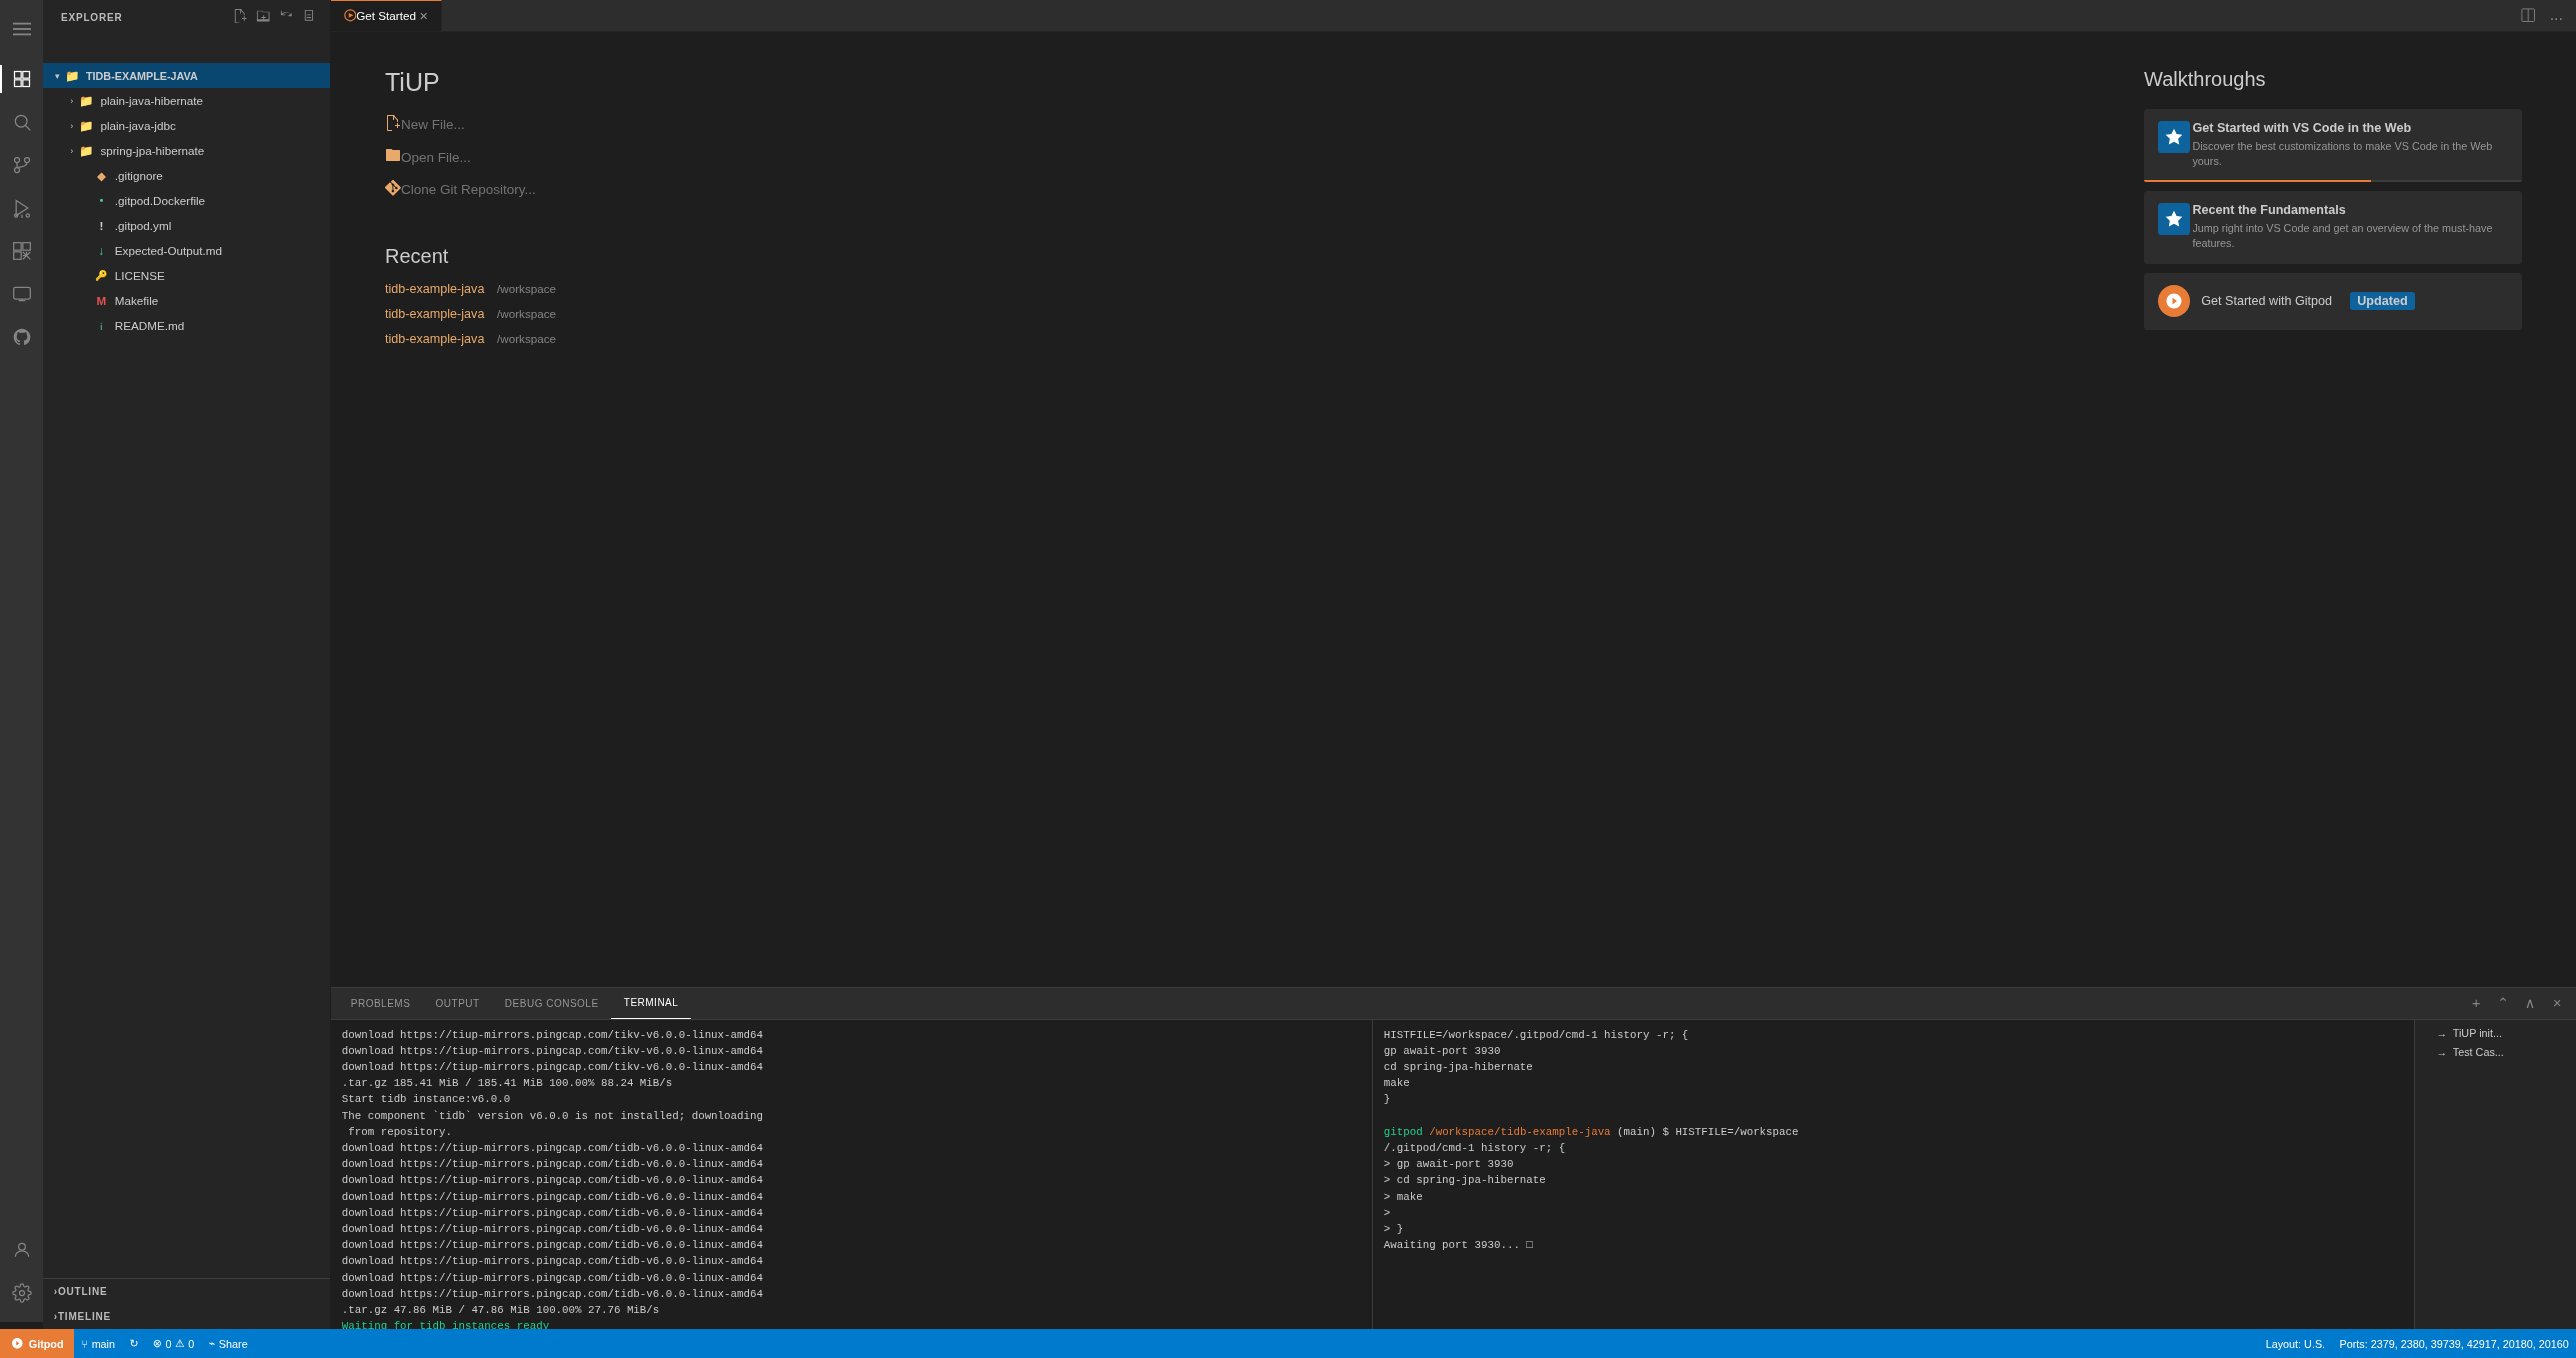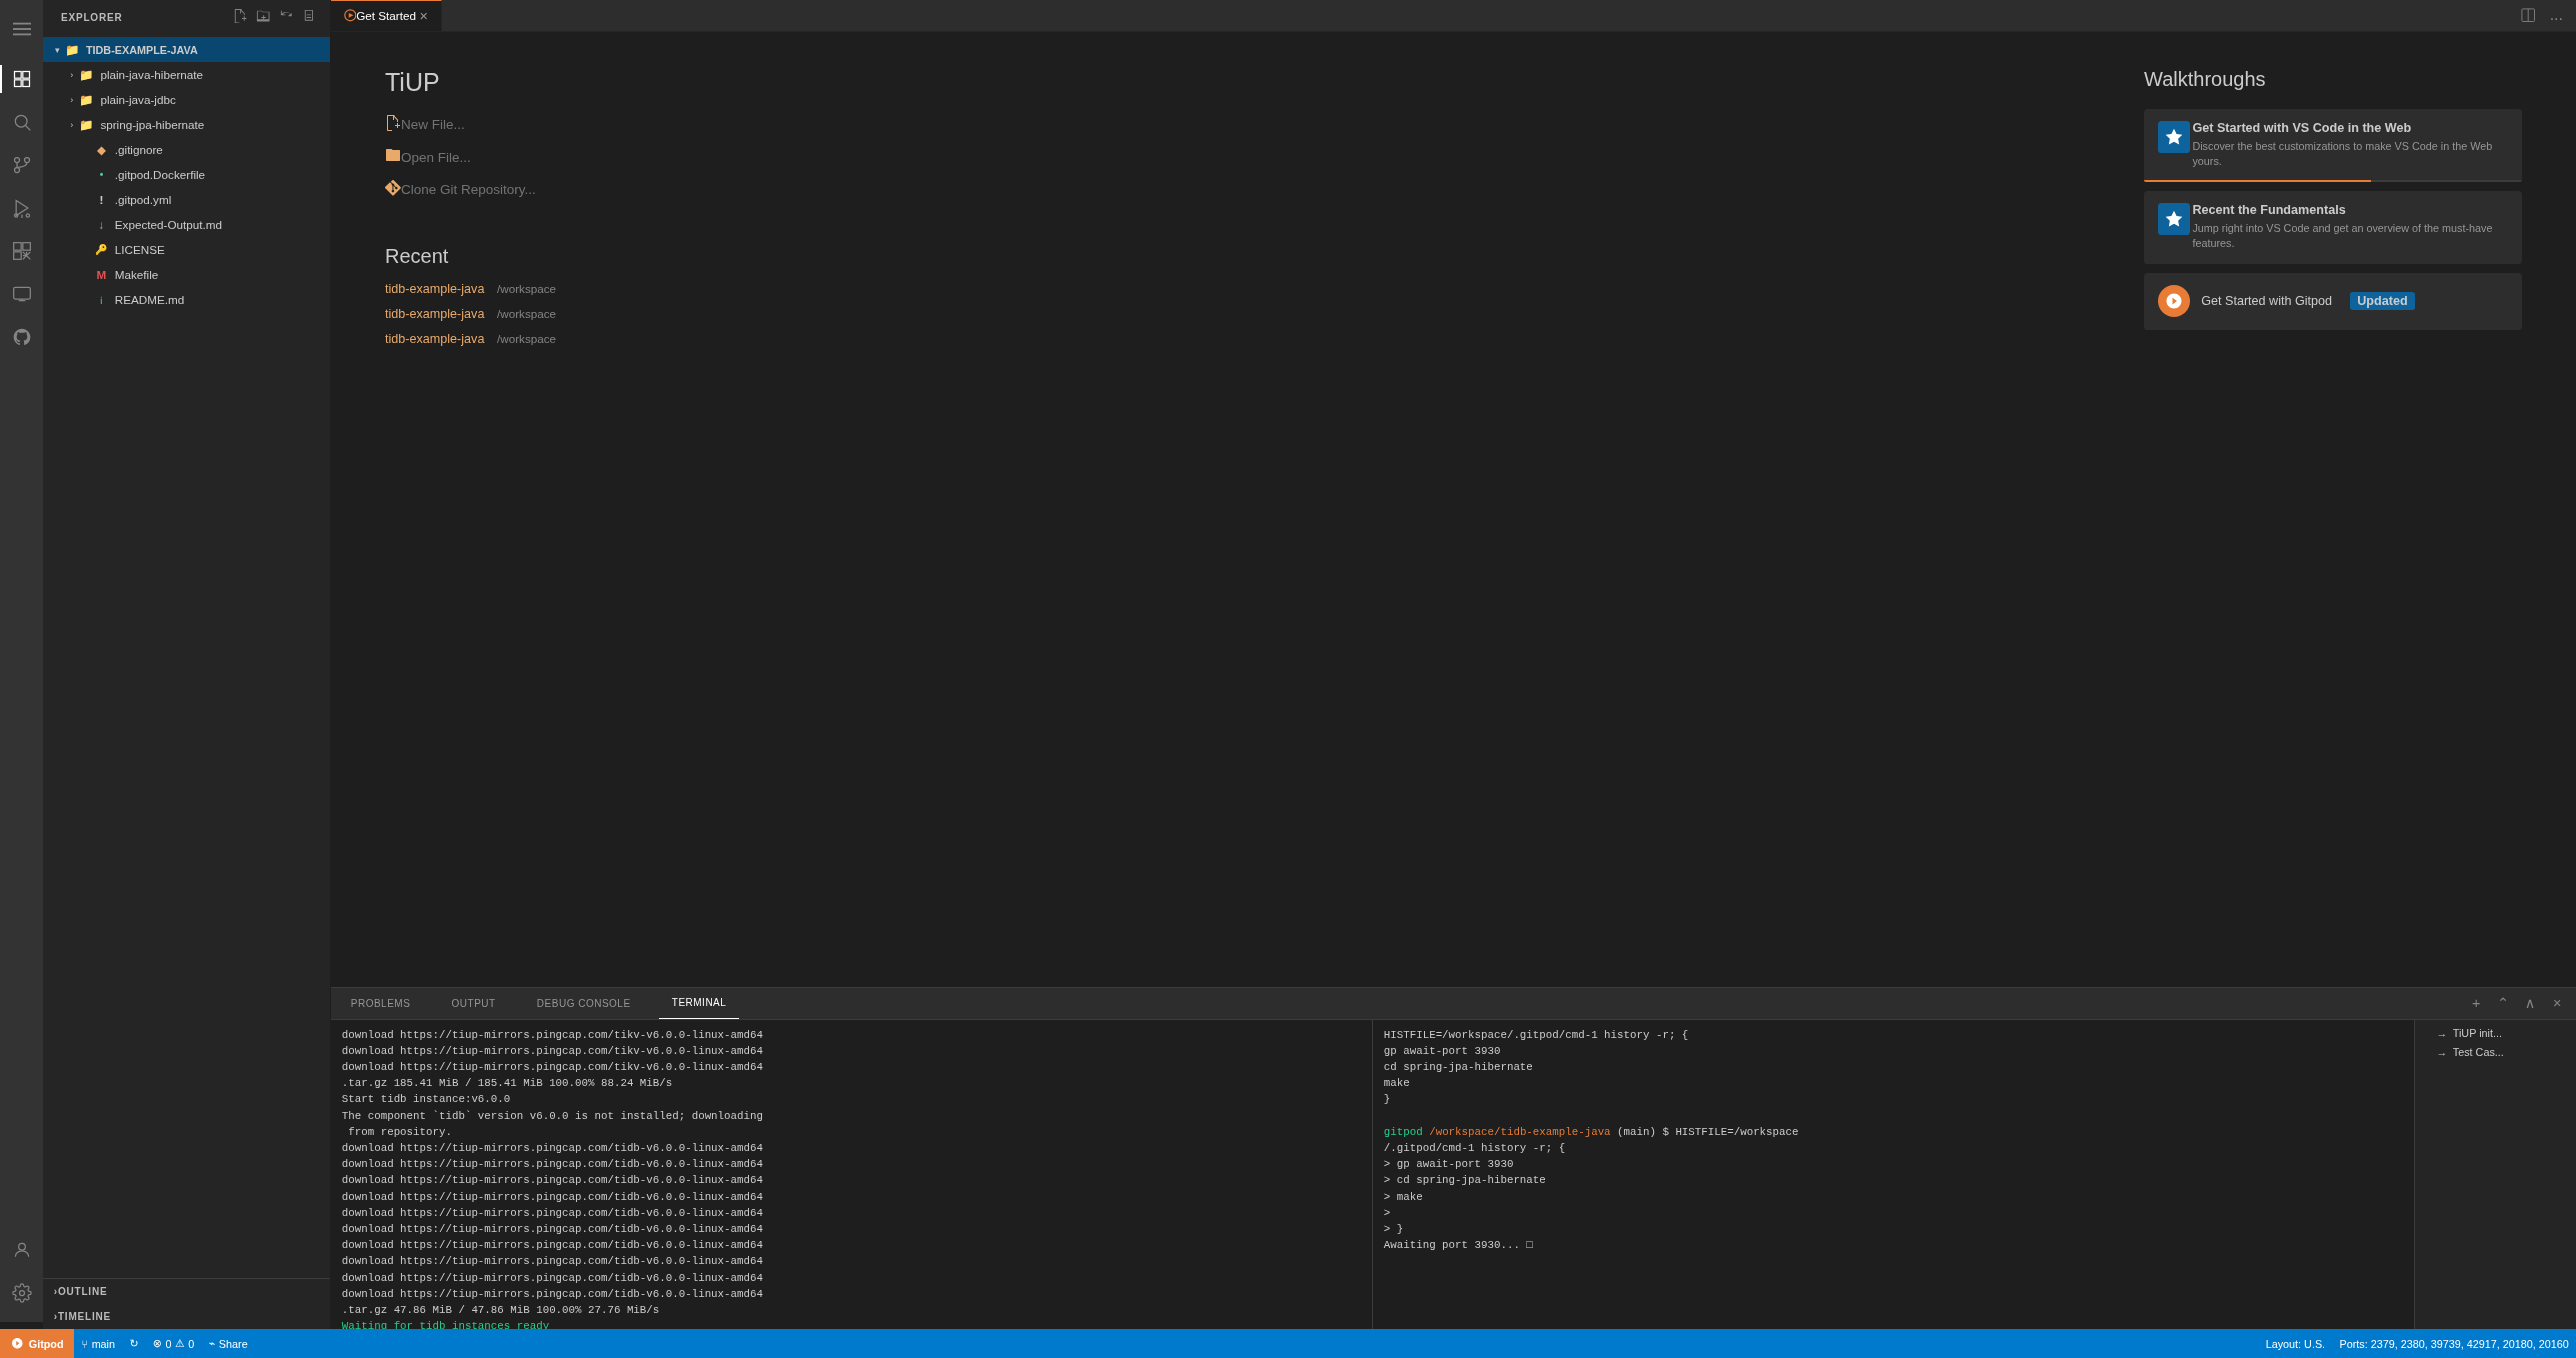--- a/index.html
+++ b/index.html
@@ -73,20 +73,21 @@
     }
 
     
     .sidebar {
       width: 288px;
       background: #252526;
       display: flex;
       flex-direction: column;
       border-right: 0.9px solid #1e1e1e;
       overflow: hidden;
+      gap: 26px;
     }
     .sidebar-header {
       display: flex;
       align-items: center;
       justify-content: space-between;
       padding: 7.2px 10.8px 5.4px 18px;
       text-transform: uppercase;
       font-size: 10px;
       font-weight: 700;
       letter-spacing: 0.08em;
@@ -395,21 +396,21 @@
       flex-direction: column;
       flex-shrink: 0;
     }
     .panel-tabs {
       display: flex;
       align-items: center;
       height: 31.5px;
       background: #2d2d2d;
       border-bottom: 0.9px solid #3c3c3c;
       padding: 0 7.2px;
-      gap: 16px;
+      gap: 0;
     }
     .panel-tab {
       padding: 0 12.6px;
       height: 31.5px;
       display: flex;
       align-items: center;
       font-size: 11.7px;
       color: #969696;
       cursor: pointer;
       text-transform: uppercase;

